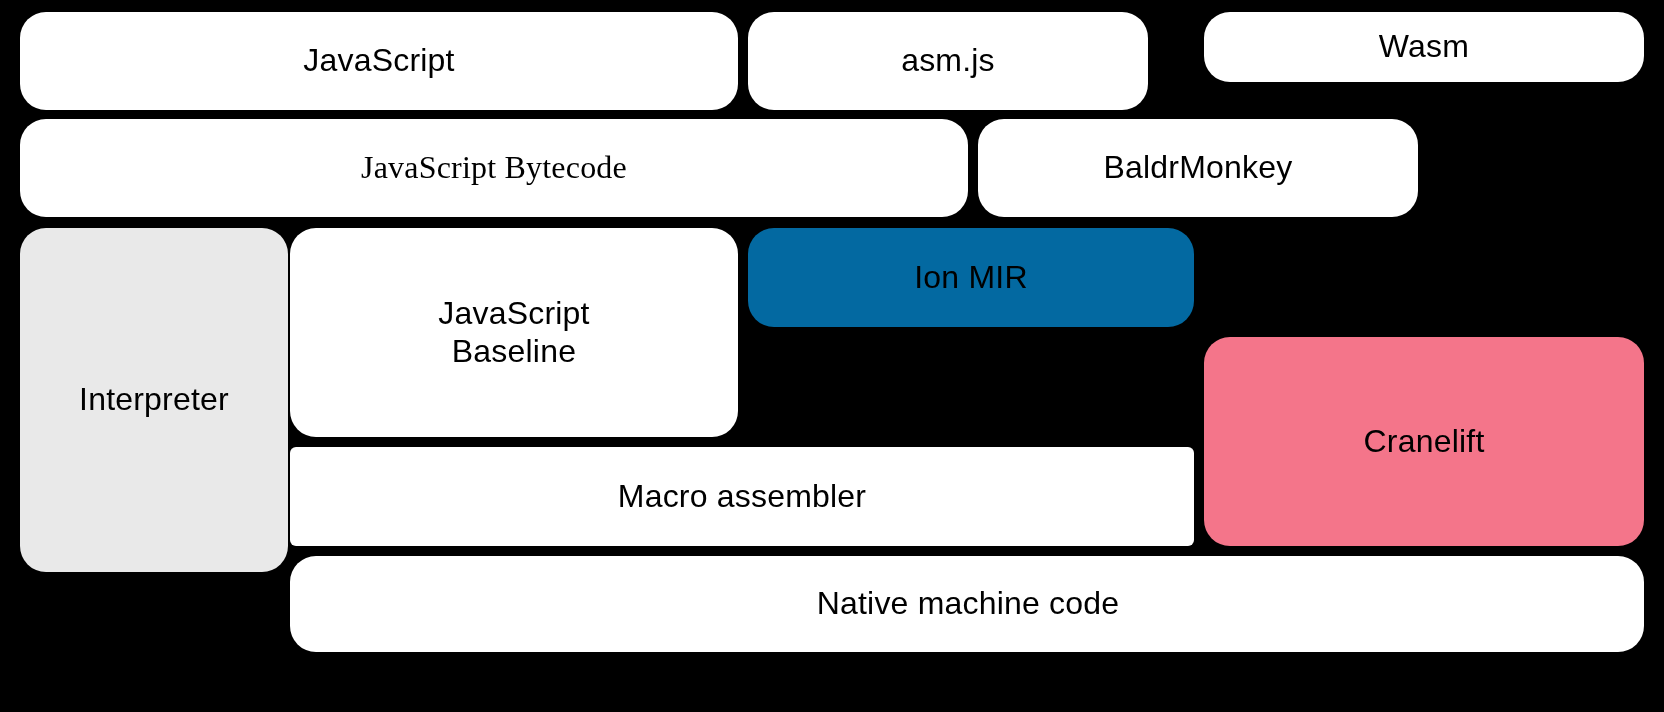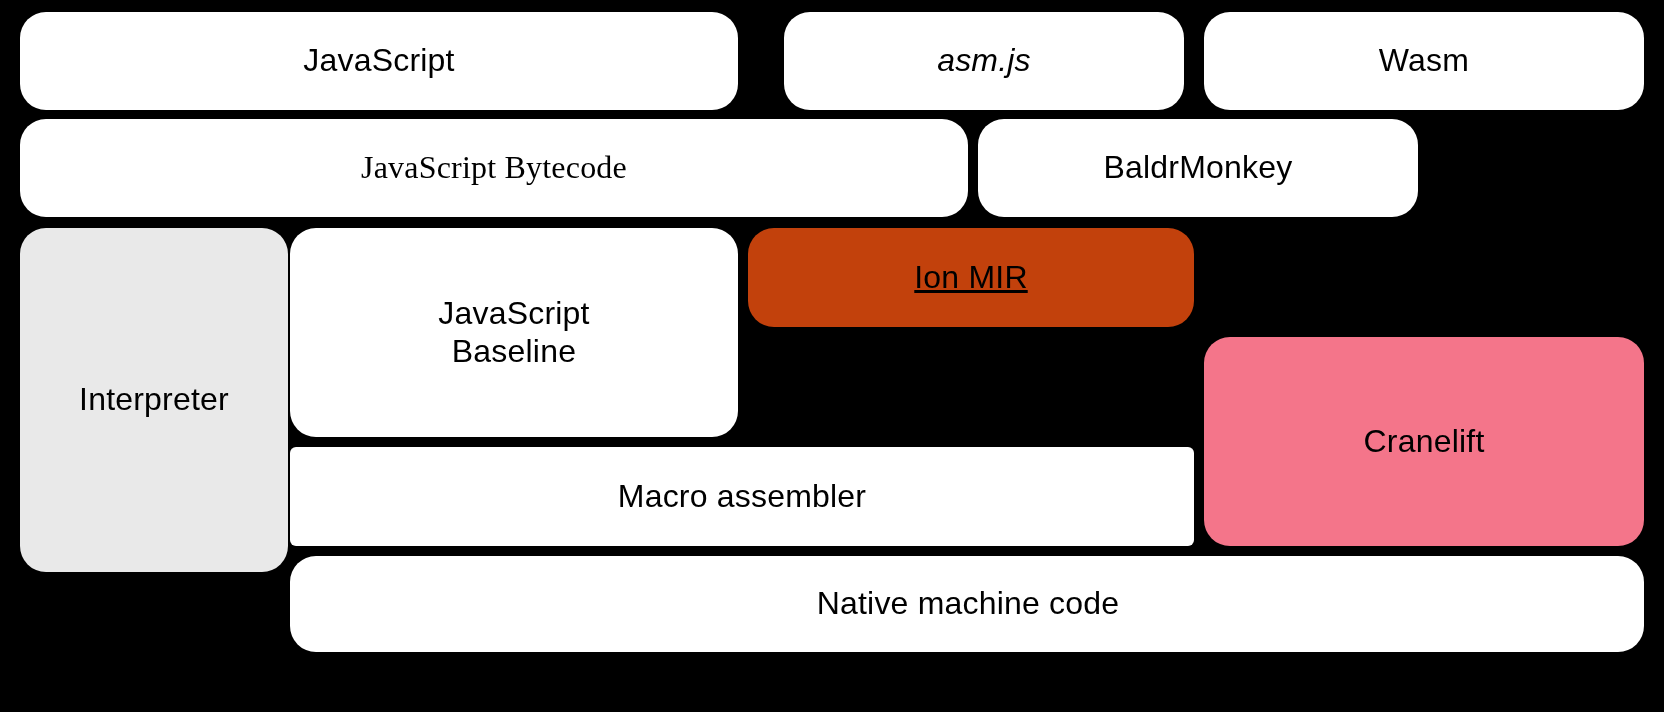--- a/index.html
+++ b/index.html
@@ -31,34 +31,34 @@
     letter-spacing: 0.2px;
     padding: 2px 10px;
     user-select: none;
   }
   .node-label {
     display: block;
     white-space: pre-line;
   }
   .fill-white   { background: #ffffff; }
   .fill-grey    { background: #e9e9e9; }
-  .fill-green   { background: #c2410c; text-decoration: underline; }
+  .fill-green   { background: #0369a1; }
   .fill-red     { background: #f4758a; }
 </style>
 </head>
 <body>
 
 <div id="diagram" style="background: rgb(0, 0, 0);">
     <div class="node fill-white" style="left: 20px; top: 12px; width: 718px; height: 98px;">
       <span class="node-label">JavaScript</span>
     </div>
-    <div class="node fill-white" style="left: 784px; top: 12px; width: 400px; height: 98px; font-style: italic;">
+    <div class="node fill-white" style="left: 748px; top: 12px; width: 400px; height: 98px;">
       <span class="node-label">asm.js</span>
     </div>
-    <div class="node fill-white" style="left: 1204px; top: 12px; width: 440px; height: 98px;">
+    <div class="node fill-white" style="left: 1204px; top: 12px; width: 440px; height: 70px;">
       <span class="node-label">Wasm</span>
     </div>
     <div class="node fill-white" style="left: 20px; top: 119px; width: 948px; height: 98px; font-family: Liberation Serif, serif;">
       <span class="node-label">JavaScript Bytecode</span>
     </div>
     <div class="node fill-grey" style="left: 20px; top: 228px; width: 268px; height: 344px;">
       <span class="node-label">Interpreter</span>
     </div>
     <div class="node fill-white" style="left: 978px; top: 119px; width: 440px; height: 98px;">
       <span class="node-label">BaldrMonkey</span>

